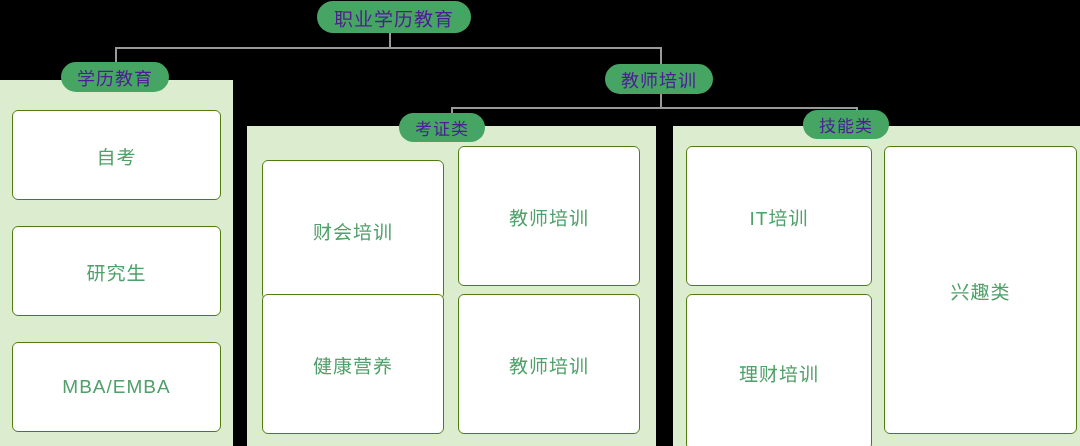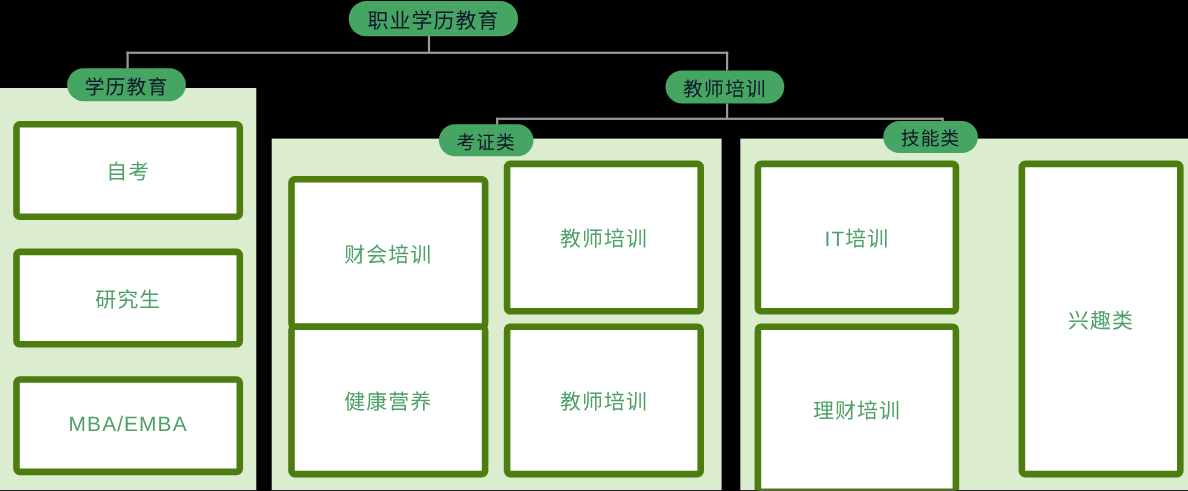--- a/index.html
+++ b/index.html
@@ -28,21 +28,21 @@
   .line-v { width: 2px; }
   .line-h { height: 2px; }
 
   
   .pill {
     position: absolute;
     display: flex;
     align-items: center;
     justify-content: flex-start;
     background: #46a563;
-    color: #0f172a;
+    color: #4c1d95;
     border-radius: 999px;
     white-space: nowrap;
     letter-spacing: 1px;
     z-index: 6;
   }
   .pill-root {
     height: 32px;
     padding: 0 17px;
     font-size: 19px;
   }
@@ -61,21 +61,21 @@
   .panel {
     position: absolute;
     background: #dceccf;
     box-sizing: border-box;
     z-index: 2;
   }
 
   .card {
     position: absolute;
     background: #ffffff;
-    border: 6px solid #4d7c0f;
+    border: 1px solid #4d7c0f;
     border-radius: 6px;
     box-sizing: border-box;
     display: flex;
     align-items: center;
     justify-content: center;
     color: #4fa069;
     font-size: 19px;
     letter-spacing: 1px;
     z-index: 3;
   }
@@ -141,17 +141,17 @@
   <div class="card" style="left:458px; top:294px; width:182px; height:140px;text-align:center;">
     <span>教师培训</span>
   </div>
 
   <div class="card" style="left:686px; top:146px; width:186px; height:140px;">
     <span>IT培训</span>
   </div>
   <div class="card" style="left:686px; top:294px; width:186px; height:156px;">
     <span>理财培训</span>
   </div>
-  <div class="card" style="left:884px; top:146px; width:150px; height:288px;margin-left:42px;">
+  <div class="card" style="left:884px; top:146px; width:193px; height:288px;">
     <span>兴趣类</span>
   </div>
 
 </div>
 
 </body></html>

